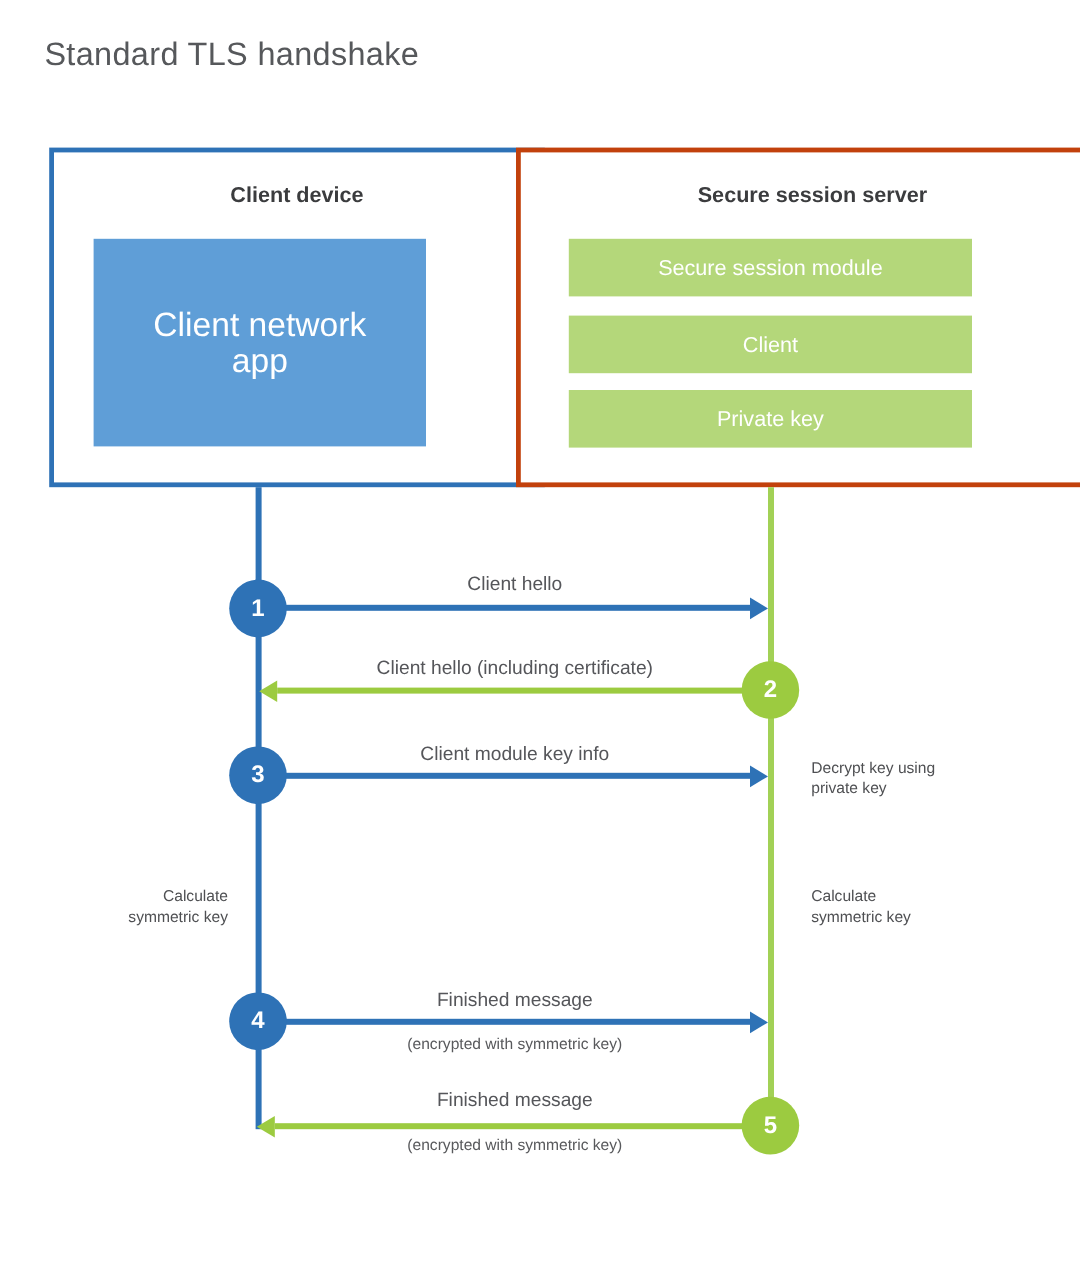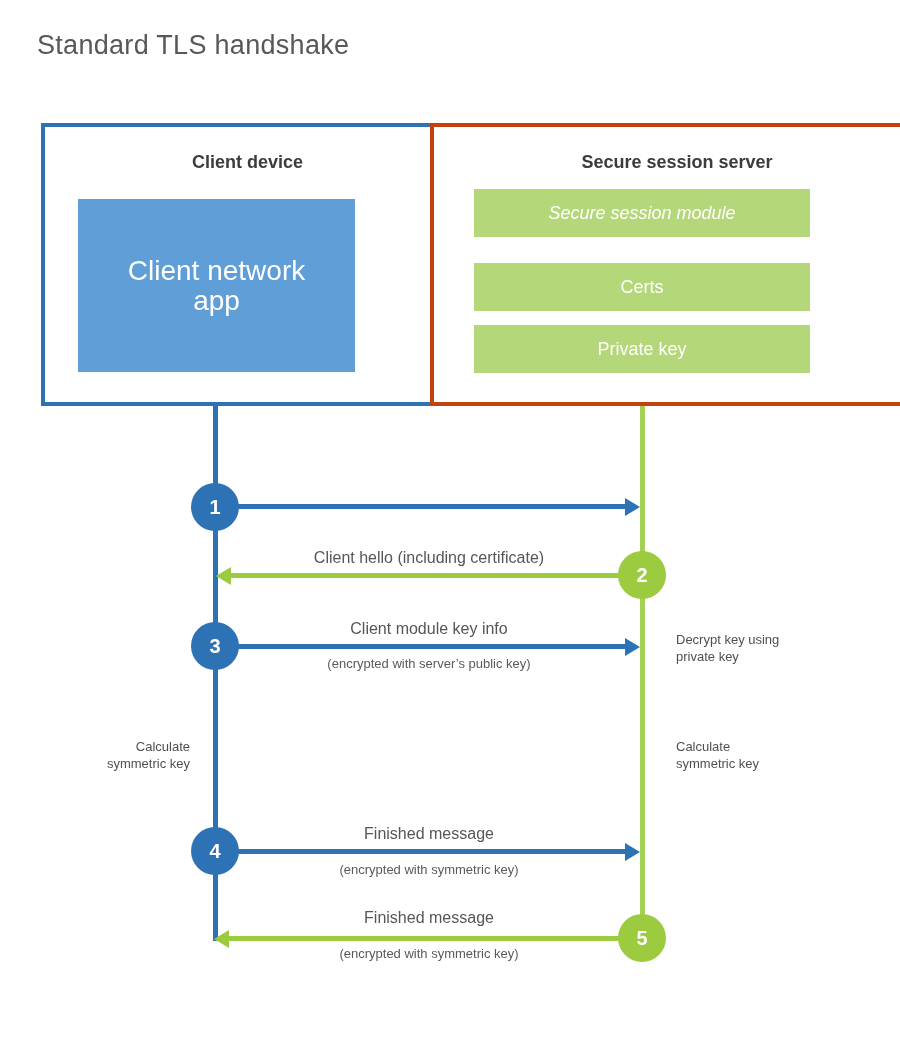--- a/index.html
+++ b/index.html
@@ -16,21 +16,21 @@
                 font-weight:700; font-size:18px; color:#3b3c3e; }
 
   .client-app { position:absolute; left:33px; top:72px; width:277px; height:173px;
                 background:#5f9ed7; color:#ffffff; font-size:28px; line-height:30px;
                 display:flex; align-items:center; justify-content:center;
                 text-align:center; white-space:pre-line; }
 
   .server-bar { position:absolute; left:40px; width:336px; height:48px; background:#b4d77a;
                 color:#ffffff; font-size:18px; display:flex; align-items:center;
                 justify-content:center; }
-  .bar-1 { top:62px;font-style:italic; }  .bar-2 { top:136px; }  .bar-3 { top:198px; }
+  .bar-1 { top:72px; }  .bar-2 { top:136px; }  .bar-3 { top:198px; }
 
   
   .vline { position:absolute; width:5px; }
   .vline.blue  { left:213px; top:406px; height:535px; background:#2e72b6; }
   .vline.green { left:640px; top:406px; height:545px; background:#a2d156; }
 
   
   .badge { position:absolute; width:48px; height:48px; border-radius:50%; color:#ffffff;
            font-weight:700; font-size:20px; display:flex; align-items:center;
            justify-content:center; z-index:3; }
@@ -85,44 +85,44 @@
 
   <div class="actor-box client-box">
     <div class="box-title">Client device</div>
     <div class="client-app">Client network
 app</div>
   </div>
 
   <div class="actor-box server-box">
     <div class="box-title">Secure session server</div>
     <div class="server-bar bar-1">Secure session module</div>
-    <div class="server-bar bar-2">Certs</div>
+    <div class="server-bar bar-2">Client</div>
     <div class="server-bar bar-3">Private key</div>
   </div>
 
   <div class="vline blue"></div>
   <div class="vline green"></div>
 
   <div class="badge blue badge-1">1</div>
   <div class="arrow blue arrow-1">
     <span class="head"></span>
   </div>
+  <div class="msg main msg-1">Client hello</div>
 
   <div class="badge green badge-2">2</div>
   <div class="arrow green arrow-2">
     <span class="head"></span>
   </div>
   <div class="msg main msg-2">Client hello (including certificate)</div>
 
   <div class="badge blue badge-3">3</div>
   <div class="arrow blue arrow-3">
     <span class="head"></span>
   </div>
   <div class="msg main msg-3">Client module key info</div>
-  <div class="msg sub msg-3-sub">(encrypted with server’s public key)</div>
   <div class="side-note note-decrypt">Decrypt key using
 private key</div>
 
   <div class="side-note note-calc-left">Calculate
 symmetric key</div>
   <div class="side-note note-calc-right">Calculate
 symmetric key</div>
 
   <div class="badge blue badge-4">4</div>
   <div class="arrow blue arrow-4">

